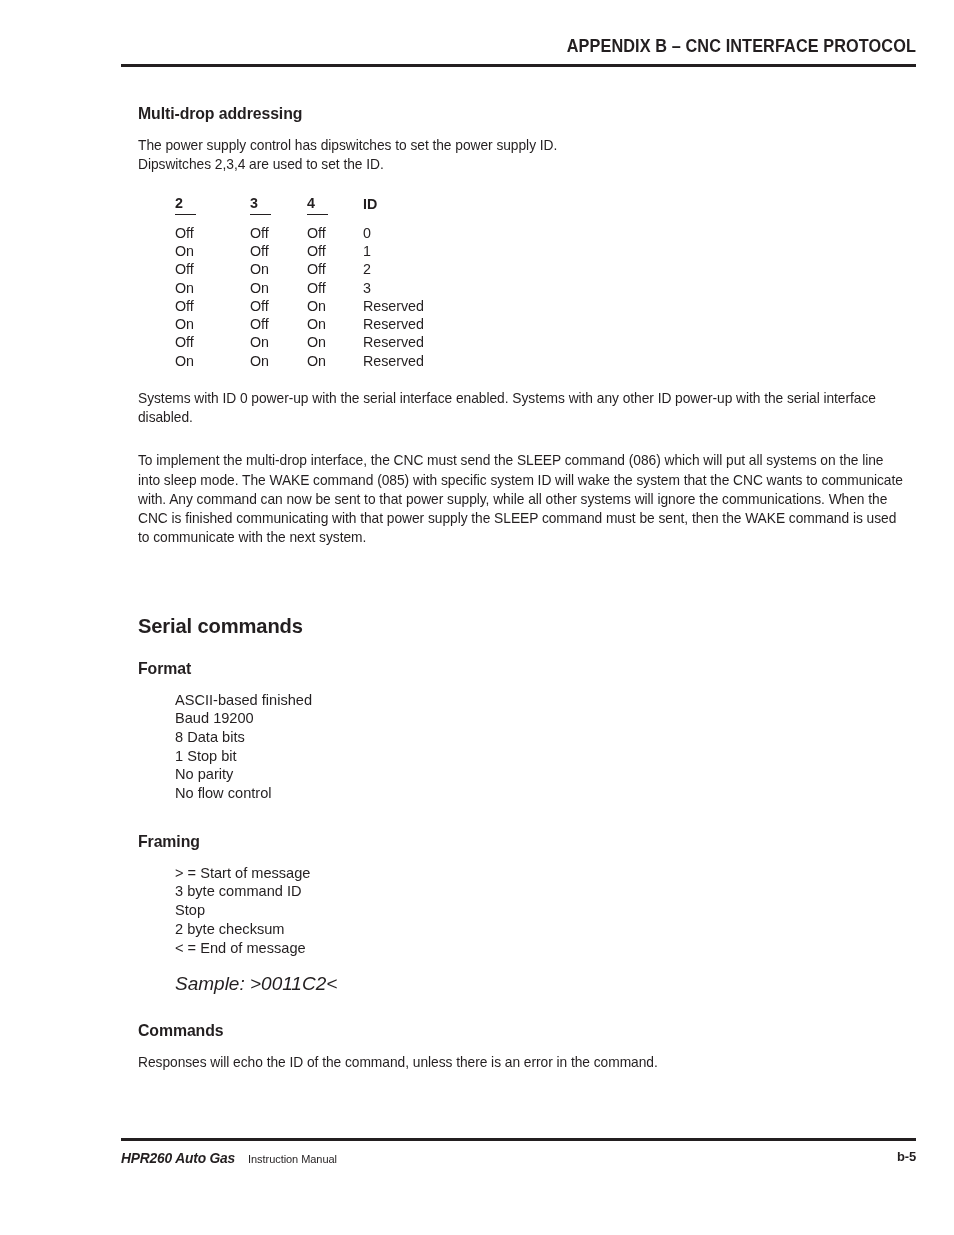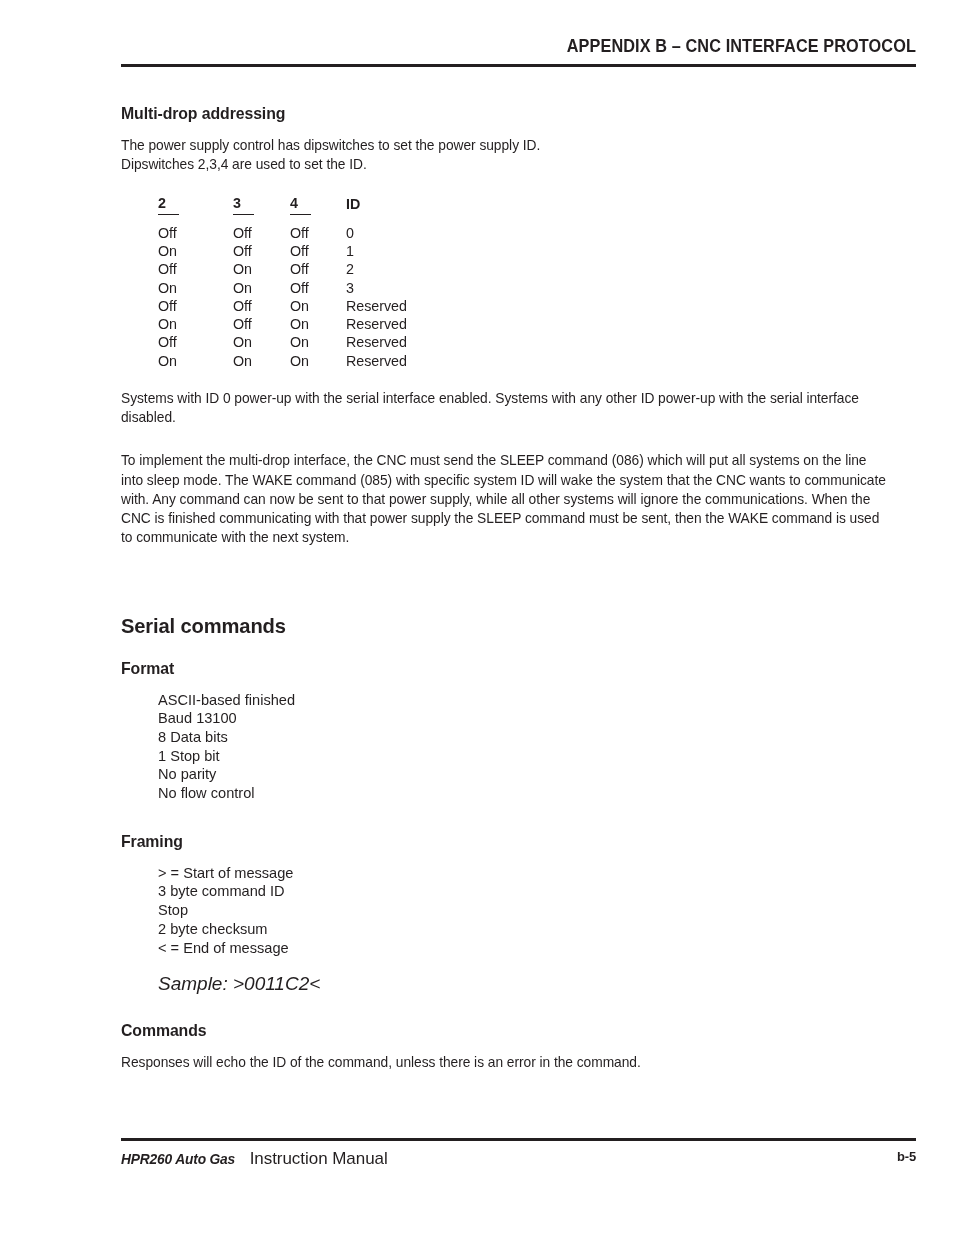--- a/index.html
+++ b/index.html
@@ -49,21 +49,21 @@
     left: 93px;
     top: 64px;
     width: 795px;
     height: 3px;
     background: #231f20;
   }
 
   
   .content {
     position: absolute;
-    left: 93px;
+    left: 110px;
     top: 104px;
     width: 795px;
   }
 
   h2.section-heading {
     font-size: 16.5px;
     font-weight: bold;
     margin: 0 0 13px 0;
     line-height: 1.15;
     letter-spacing: -0.1px;
@@ -183,21 +183,21 @@
     font-style: italic;
     font-size: 15px;
     letter-spacing: -0.2px;
     display: inline-block;
     transform: scaleX(0.92);
     transform-origin: left center;
   }
   .footer-manual {
     font-weight: normal;
     font-style: normal;
-    font-size: 17px;
+    font-size: 11px;
     letter-spacing: -0.05px;
   }
   .footer-page {
     position: absolute;
     right: 0;
     top: 0;
     font-size: 13px;
     font-weight: bold;
     letter-spacing: -0.2px;
     white-space: nowrap;
@@ -287,21 +287,21 @@
     <div class="gap-para-b"></div>
     <p class="body">To implement the multi-drop interface, the CNC must send the SLEEP command (086) which will put all systems on the line into sleep mode. The WAKE command (085) with specific system ID will wake the system that the CNC wants to communicate with. Any command can now be sent to that power supply, while all other systems will ignore the communications. When the CNC is finished communicating with that power supply the SLEEP command must be sent, then the WAKE command is used to communicate with the next system.</p>
 
     <div class="gap-serial"></div>
     <h1 class="major-heading">Serial commands</h1>
 
     <div class="gap-after-major"></div>
     <h2 class="section-heading">Format</h2>
     <ul class="indent-list">
       <li>ASCII-based finished</li>
-      <li>Baud 13100</li>
+      <li>Baud 19200</li>
       <li>8 Data bits</li>
       <li>1 Stop bit</li>
       <li>No parity</li>
       <li>No flow control</li>
     </ul>
 
     <div class="gap-after-format"></div>
     <h2 class="section-heading">Framing</h2>
     <ul class="indent-list">
       <li>&gt; = Start of message</li>

